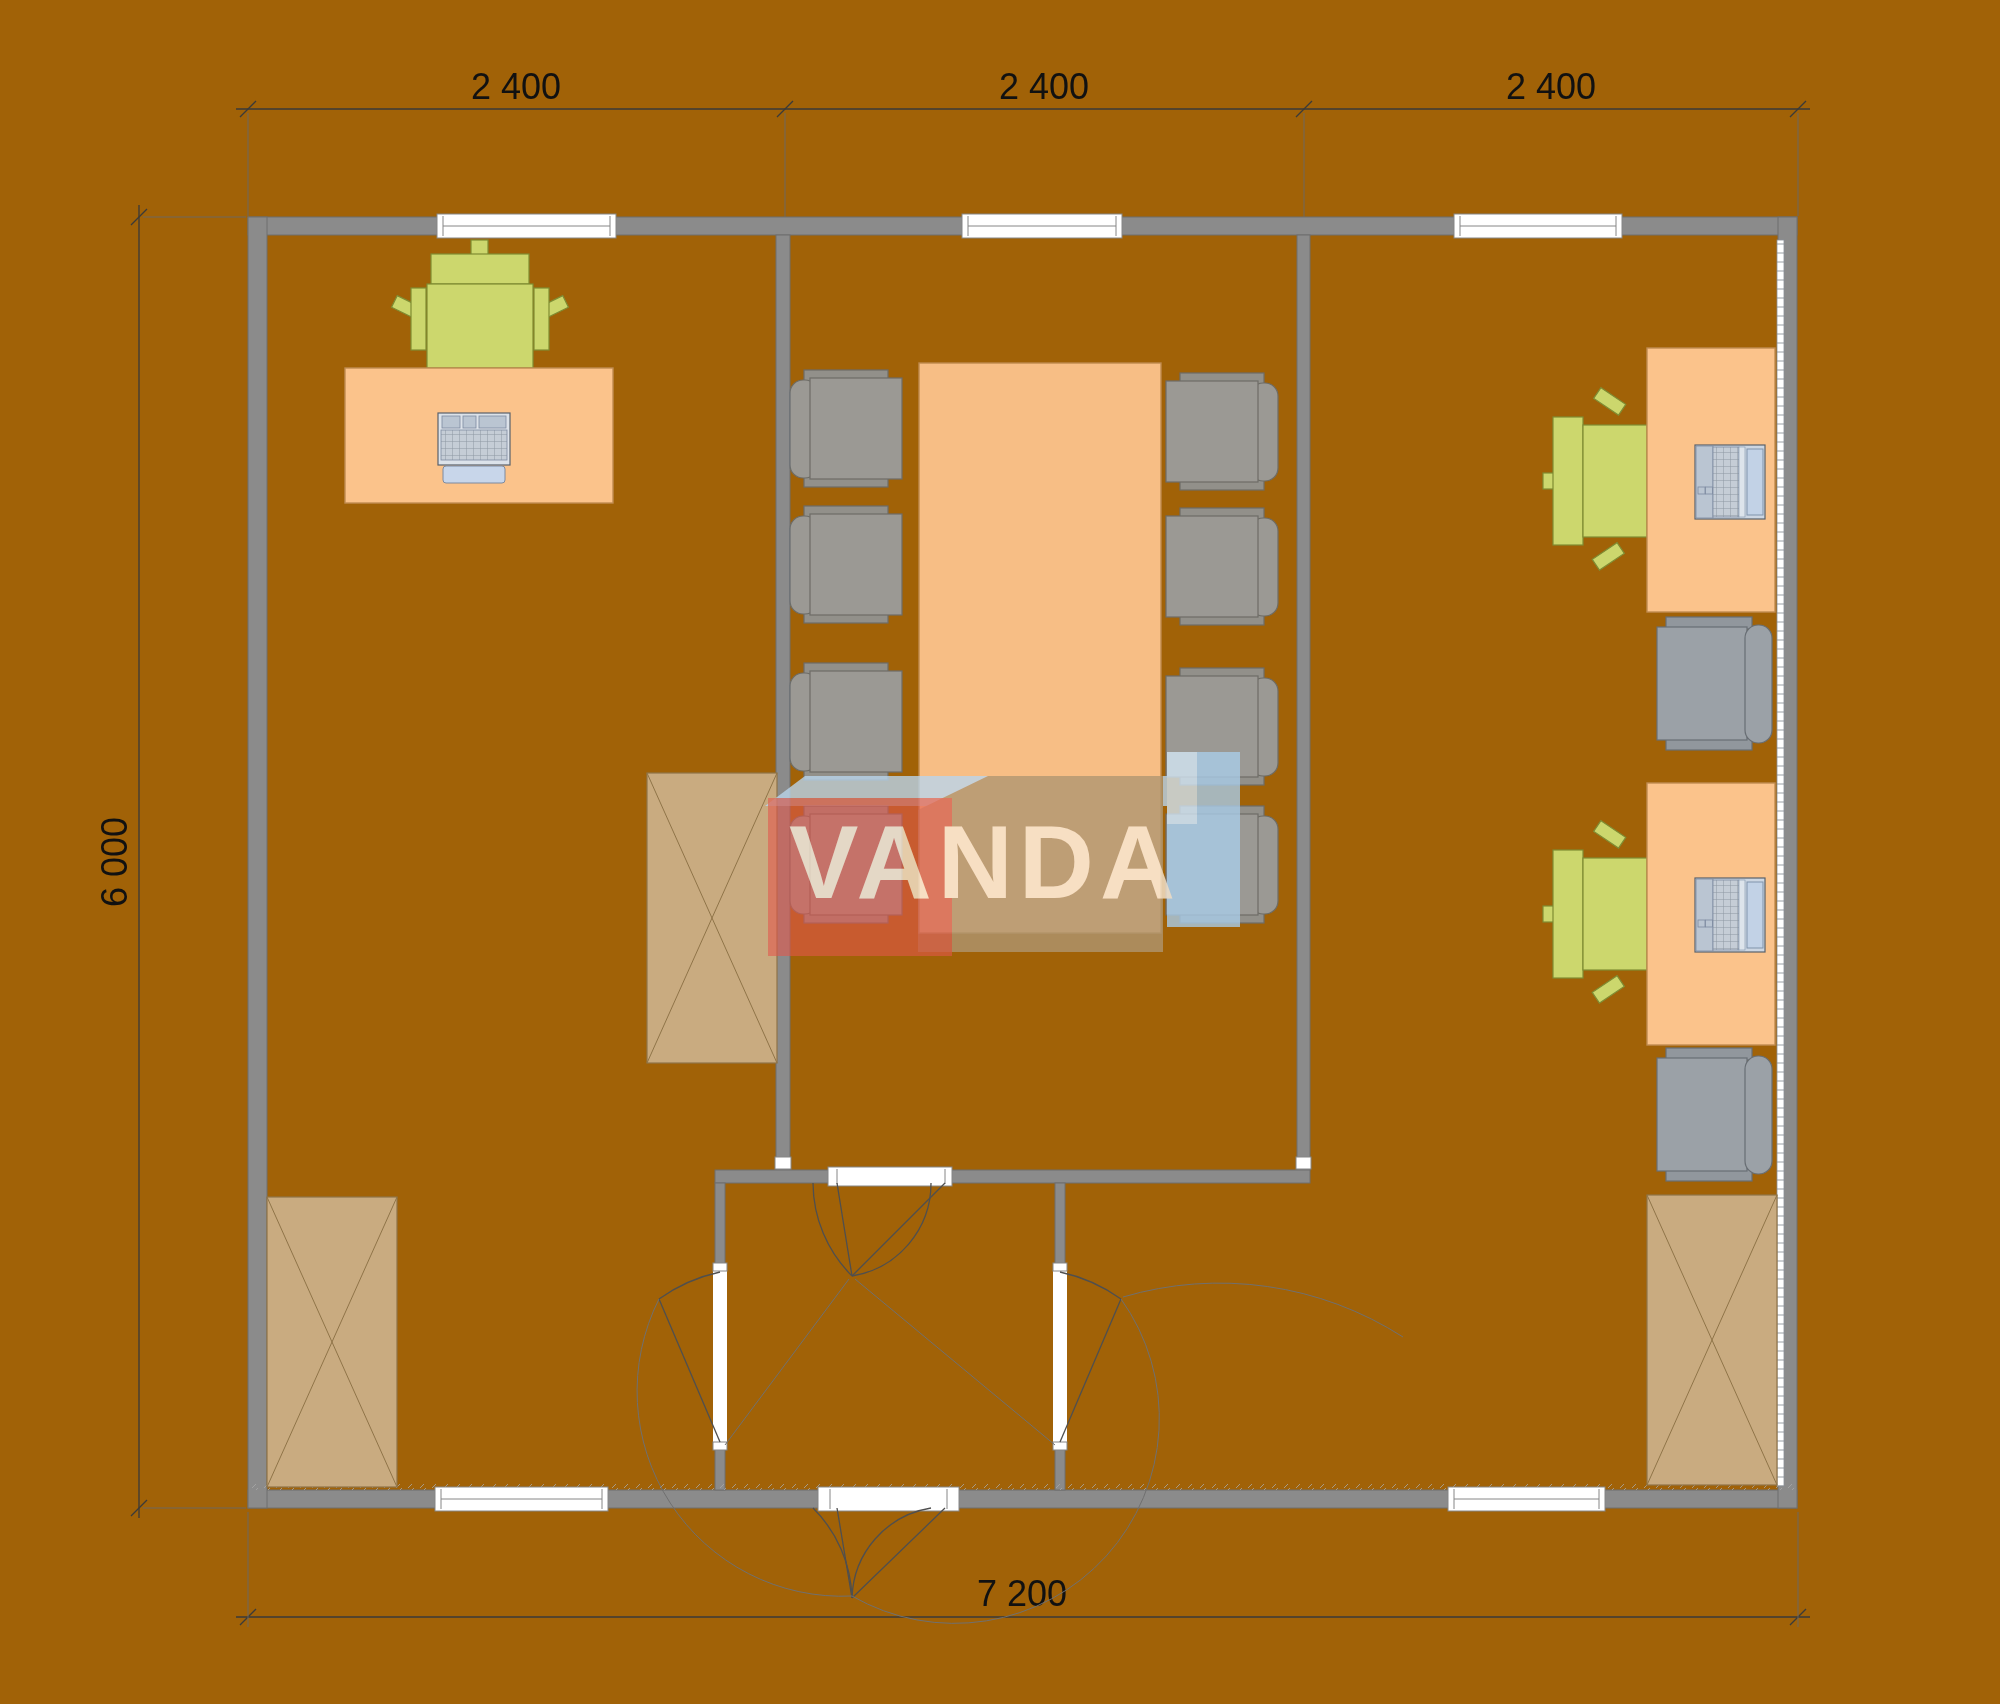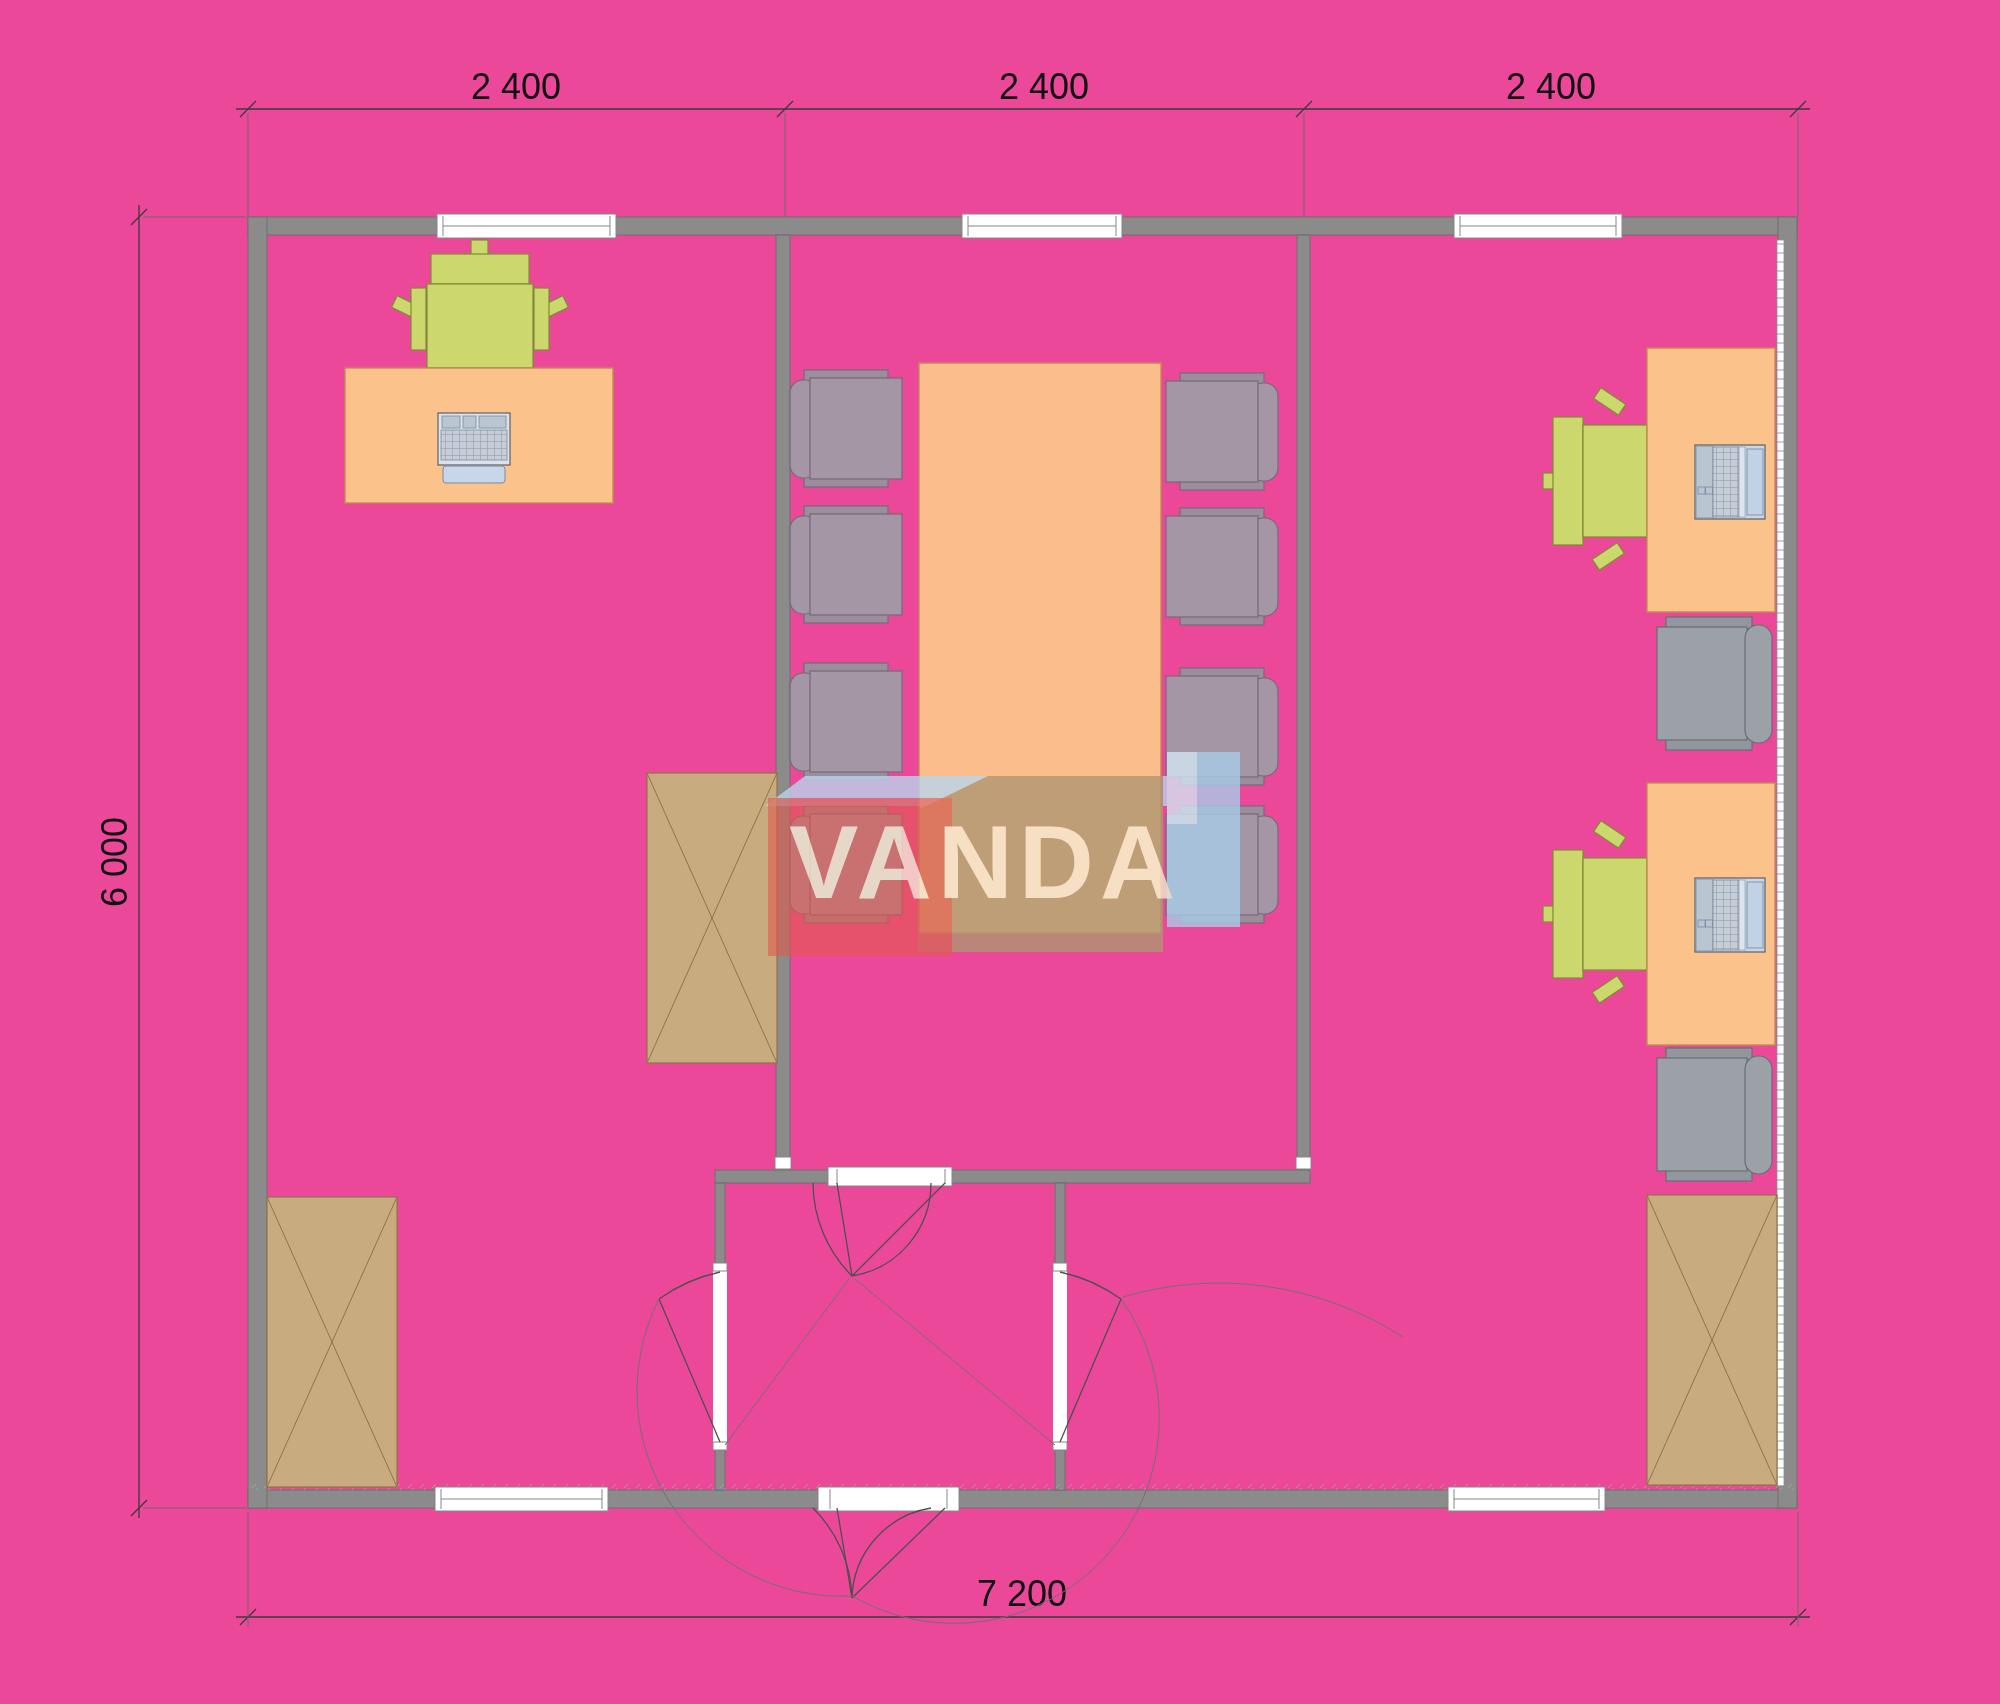--- a/index.html
+++ b/index.html
@@ -1,16 +1,16 @@
 <!DOCTYPE html>
 <html><head>
 <meta charset="utf-8">
 <style>
   html,body{margin:0;padding:0;background:#ffffff;}
-  .stage{position:relative;width:2000px;height:1704px;background:#ec4899;overflow:hidden;
+  .stage{position:relative;width:2000px;height:1704px;background:#a16207;overflow:hidden;
          font-family:"Liberation Sans", sans-serif;}
   svg{position:absolute;left:0;top:0;}
   .wall{fill:#8b8b8b;stroke:#6e6e6e;stroke-width:1;}
   .opening{fill:#ffffff;stroke:#868686;stroke-width:1;}
   .glass{stroke:#868686;stroke-width:1;}
   .dim{stroke:#3a3a3a;stroke-width:1.3;fill:none;}
   .ext{stroke:#6a6a6a;stroke-width:0.9;fill:none;}
   .dimtext{font-size:36px;fill:#111;font-family:"Liberation Sans", sans-serif;}
   .desk{fill:#fbc38b;stroke:#c08c52;stroke-width:1.4;}
   .cab{fill:#c9ab80;stroke:#8f7448;stroke-width:1.2;}

